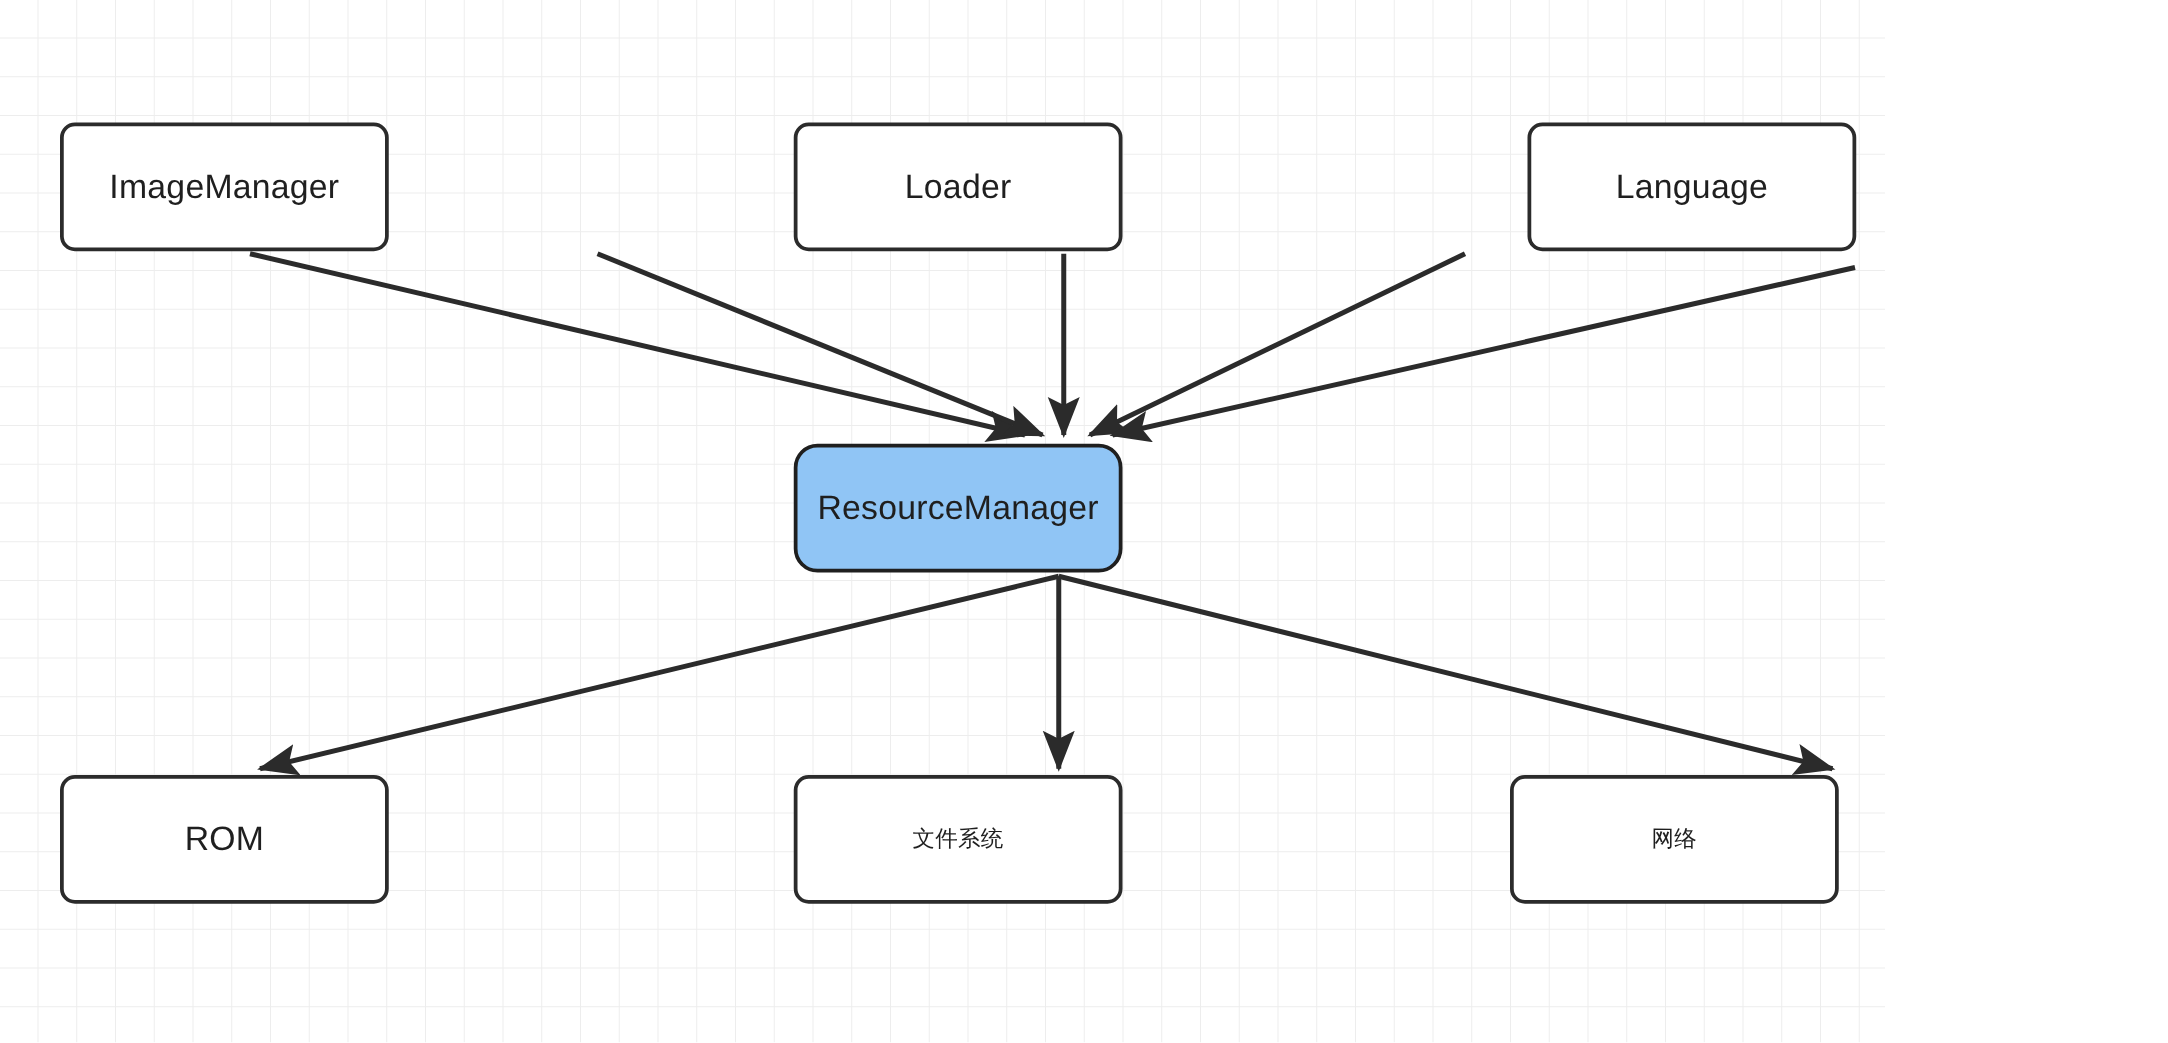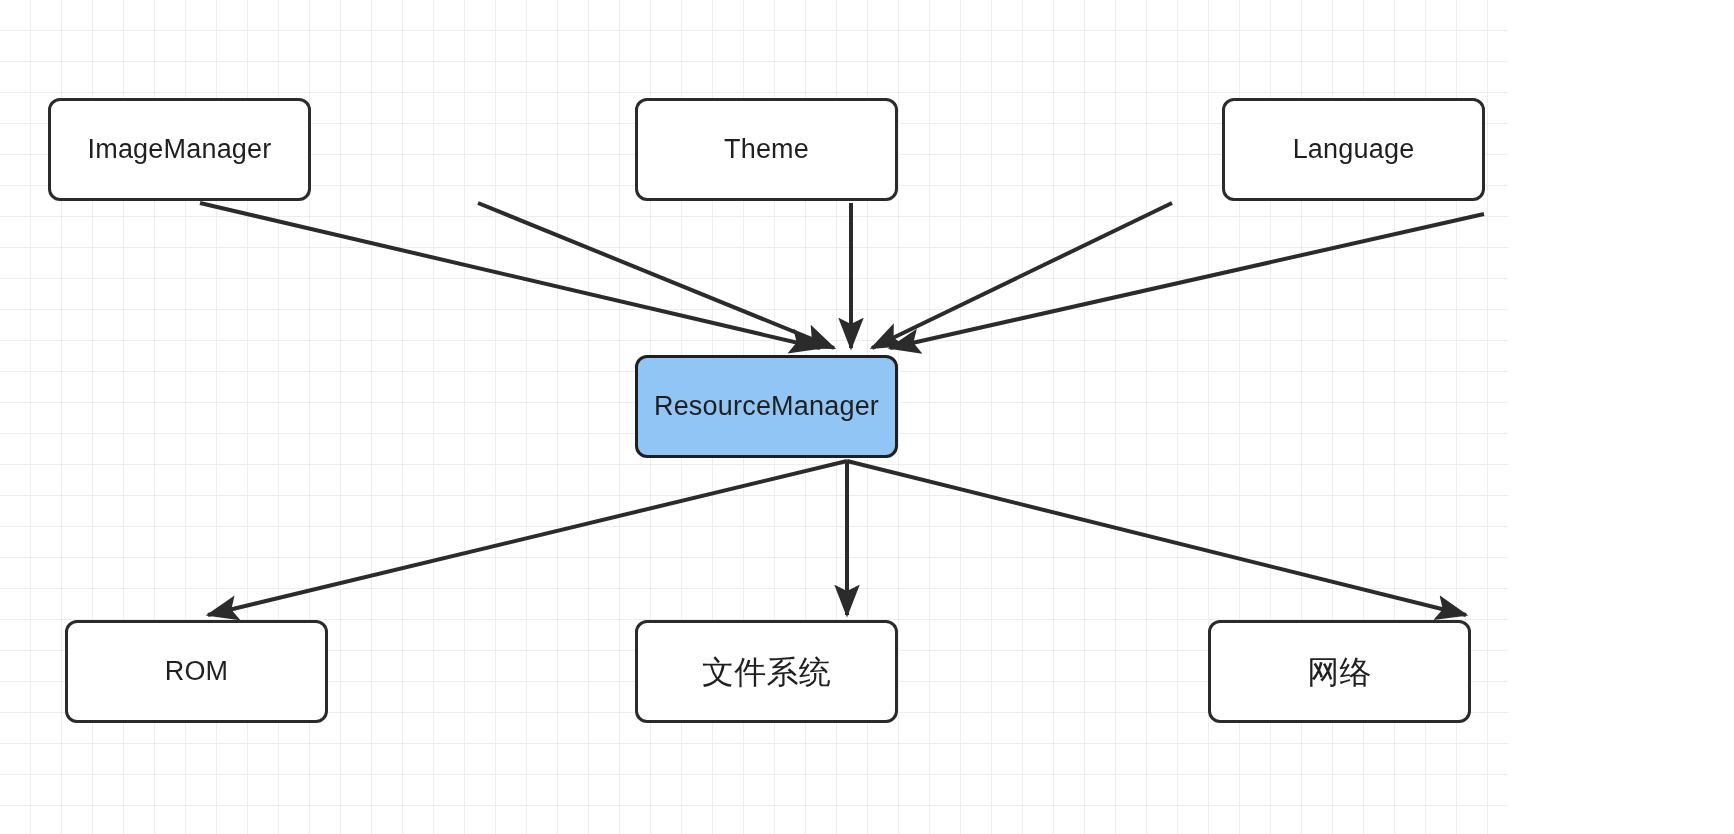--- a/index.html
+++ b/index.html
@@ -44,28 +44,29 @@
     font-size: 27px;
     font-weight: 400;
     letter-spacing: 0.2px;
     line-height: 1;
     text-align: center;
     user-select: none;
   }
   .node.accent {
     background: #90c5f5;
     border-color: #1f1f1f;
+    border-radius: 19px;
   }
   .node .node-label {
     display: block;
     pointer-events: none;
   }
   .node.cjk {
     font-family: "DejaVu Sans", "Liberation Sans", sans-serif;
-    font-size: 32px;
+    font-size: 18px;
   }
 </style>
 </head>
 <body>
 
 <div id="canvas">
 
   <svg id="edges" viewBox="0 0 1734 834" width="1734" height="834" xmlns="http://www.w3.org/2000/svg">
     <defs>
       <marker id="arrowhead" markerWidth="9" markerHeight="9" refX="7.6" refY="3.2" orient="auto" markerUnits="strokeWidth">
@@ -84,33 +85,33 @@
       <line x1="847" y1="461" x2="1466" y2="615"></line>
     </g>
   </svg>
 
   <div class="node" style="left:48px; top:98px; width:263px; height:103px;">
     <span class="node-label">ImageManager</span>
   </div>
 
 
   <div class="node" style="left:635px; top:98px; width:263px; height:103px;">
-    <span class="node-label">Theme</span>
+    <span class="node-label">Loader</span>
   </div>
 
 
   <div class="node" style="left:1222px; top:98px; width:263px; height:103px;justify-content:center;">
     <span class="node-label">Language</span>
   </div>
 
   <div class="node accent" style="left:635px; top:355px; width:263px; height:103px;">
     <span class="node-label">ResourceManager</span>
   </div>
 
-  <div class="node" style="left:48px; top:620px; width:263px; height:103px;margin-left:17px;">
+  <div class="node" style="left:48px; top:620px; width:263px; height:103px;">
     <span class="node-label">ROM</span>
   </div>
 
   <div class="node cjk" style="left:635px; top:620px; width:263px; height:103px;">
     <span class="node-label">文件系统</span>
   </div>
 
   <div class="node cjk" style="left:1208px; top:620px; width:263px; height:103px;text-align:center;">
     <span class="node-label">网络</span>
   </div>

